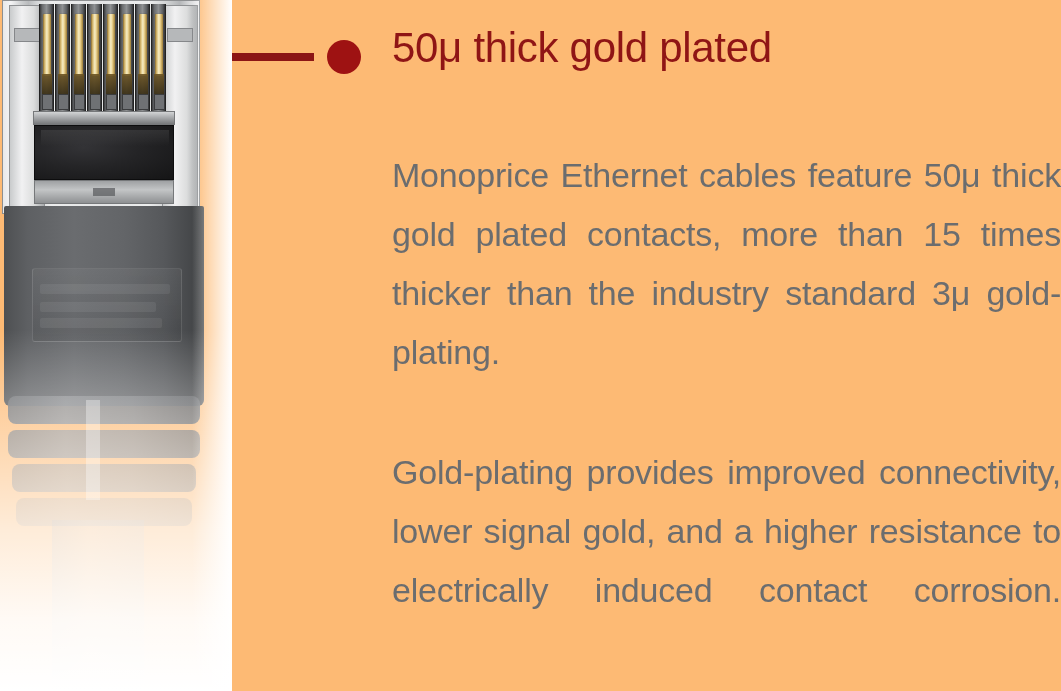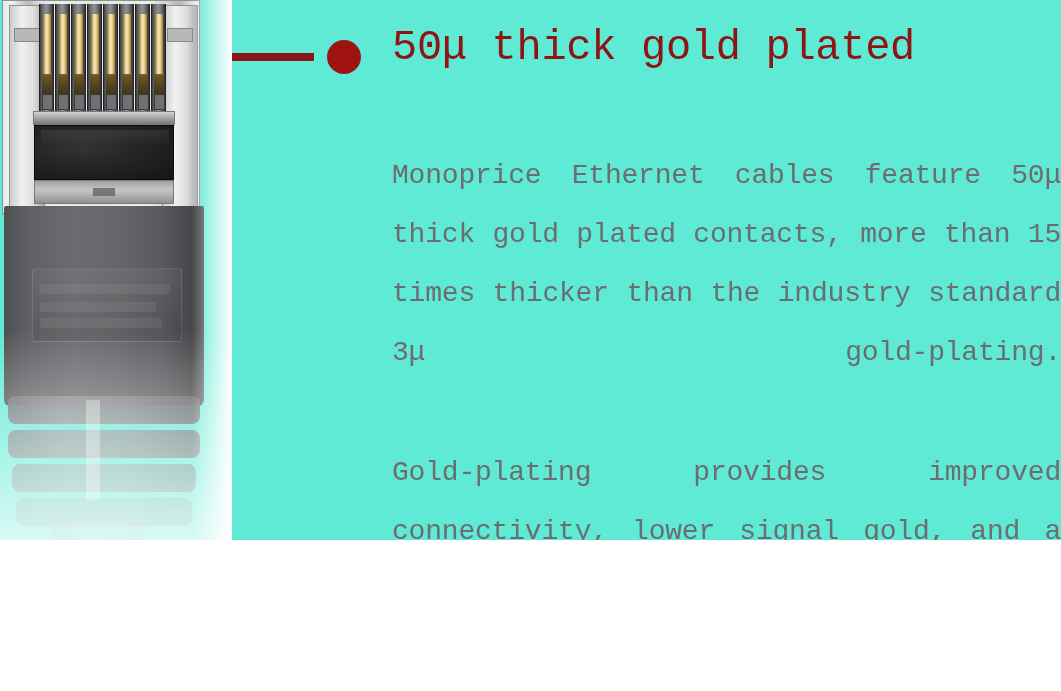--- a/index.html
+++ b/index.html
@@ -6,24 +6,23 @@
     margin: 0;
     padding: 0;
     background: #ffffff;
   }
   body {
     font-family: "Liberation Sans", sans-serif;
   }
   #page {
     position: relative;
     width: 1061px;
-    height: 540px;
-    background: #5eead4;
+    height: 691px;
+    background: #fdba74;
     overflow: hidden;
-    font-family: Liberation Mono, monospace;
   }
 
   
   #product-photo {
     position: absolute;
     left: 0px;
     top: 0px;
     width: 232px;
     height: 691px;
     overflow: hidden;
@@ -308,21 +307,21 @@
     line-height: 52px;
     color: #8f1515;
     letter-spacing: -0.3px;
     white-space: nowrap;
   }
 
   .body-para {
     position: absolute;
     left: 160px;
     width: 669px;
-    font-size: 28px;
+    font-size: 34px;
     line-height: 59px;
     color: #6b6d6f;
     text-align: justify;
     text-justify: inter-word;
     letter-spacing: -0.2px;
   }
   .body-para::after {
     content: "";
     display: inline-block;
     width: 100%;

